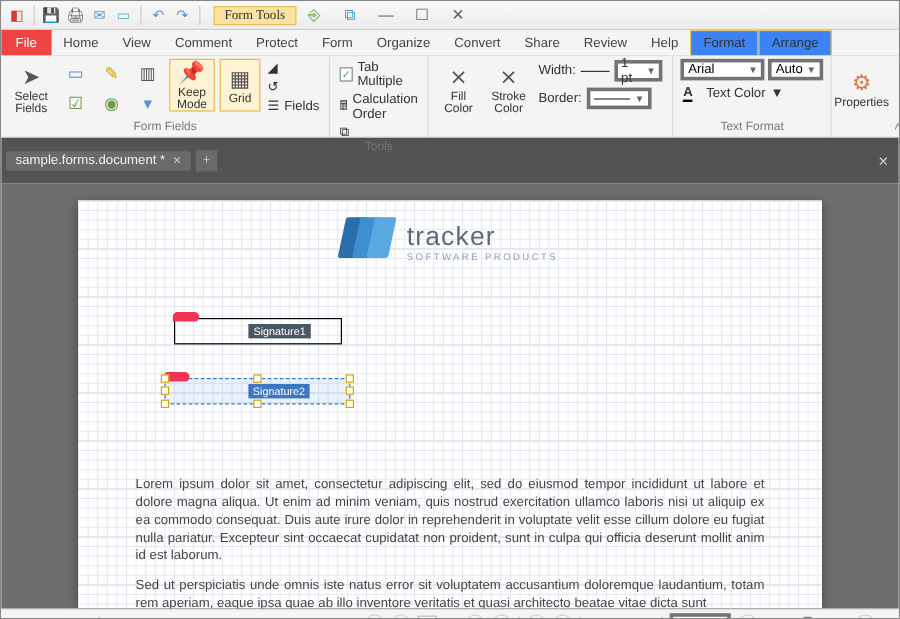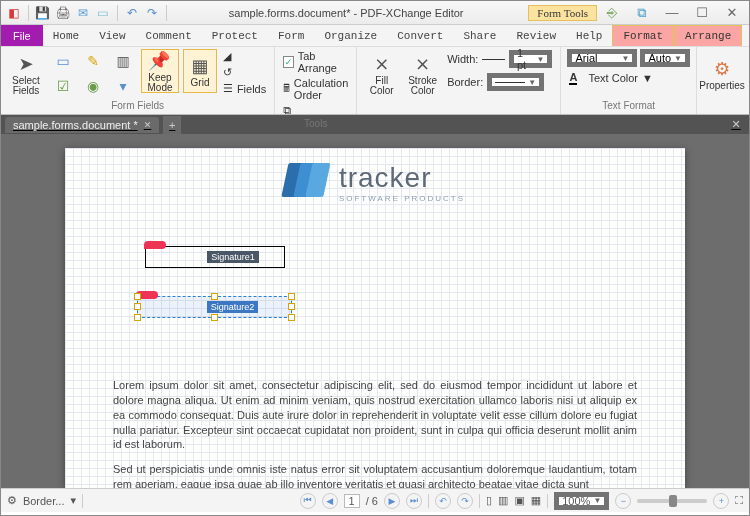--- a/index.html
+++ b/index.html
@@ -5,53 +5,53 @@
 * { margin:0; padding:0; box-sizing:border-box; font-family:"Segoe UI",Tahoma,sans-serif; font-size:11px; }
 body { background:#fff; width:750px; height:516px; overflow:hidden; border:1px solid #888; }
 .qat { height:24px; background:linear-gradient(#f8f8f8,#ececec); display:flex; align-items:center; padding:0 4px; gap:2px; border-bottom:1px solid #ccc; }
 .qat .qicon { width:18px; height:18px; display:flex; align-items:center; justify-content:center; font-size:12px; color:#555; }
 .qat .sep { width:1px; height:16px; background:#ccc; margin:0 3px; }
 .title { flex:1; text-align:center; color:#444; font-size:11px; }
 .formtools { background:#fbe39f; border:1px solid #e4c15c; padding:1px 8px; color:#333; margin-left:6px;font-family:Liberation Serif, serif; }
 .winbtns { display:flex; gap:4px; align-items:center; }
 .winbtn { width:26px; height:18px; display:flex; align-items:center; justify-content:center; color:#666; font-size:13px; }
 .menubar { height:22px; background:#f4f4f4; display:flex; align-items:stretch; border-bottom:1px solid #ddd; }
-.filetab { background:#a21caf; color:#fff; padding:3px 12px; display:flex; align-items:center; }
-.mtab { padding:3px 10px; color:#444; display:flex; align-items:center;font-family:Liberation Mono, monospace; }
-.mtab.ctx { background:#fca5a5; border:1px solid #e4c15c; border-bottom:none; color:#333; }
+.filetab { background:#ef4444; color:#fff; padding:3px 12px; display:flex; align-items:center; }
+.mtab { padding:3px 10px; color:#444; display:flex; align-items:center; }
+.mtab.ctx { background:#3b82f6; border:1px solid #e4c15c; border-bottom:none; color:#333; }
 .ribbon { height:68px; background:#f4f4f4; border-bottom:1px solid #bbb; display:flex; }
 .rgroup { border-right:1px solid #ddd; display:flex; flex-direction:column; padding:2px 6px 0; position:relative; }
 .rgroup .body { flex:1; display:flex; align-items:flex-start; gap:4px; }
 .rgroup .glabel { text-align:center; font-size:10px; color:#777; height:14px; }
 .vbtn { display:flex; flex-direction:column; align-items:center; justify-content:center; width:38px; height:50px; gap:1px; }
 .vbtn .vicon { font-size:18px; color:#555; }
 .vbtn .vlabel { font-size:10px; color:#333; text-align:center; line-height:10px; }
 .sbtn { width:28px; height:24px; display:flex; align-items:center; justify-content:center; font-size:14px; color:#555; border:1px solid transparent; }
 .sbtn.sel { border:1px solid #e6b84a; background:#fff3d6; }
 .col { display:flex; flex-direction:column; gap:1px; }
 .hline { display:flex; align-items:center; gap:4px; font-size:11px; color:#333; padding:1px 2px; }
 .cbx { width:12px; height:12px; border:1px solid #888; background:#fff; display:inline-flex; align-items:center; justify-content:center; font-size:9px; color:#3a8; }
-.combo { border:5px solid #737373; background:#fff; padding:0 3px; height:18px; display:flex; align-items:center; min-width:40px; font-size:10px; justify-content:space-between; }
+.combo { border:3px solid #737373; background:#fff; padding:0 3px; height:18px; display:flex; align-items:center; min-width:40px; font-size:10px; justify-content:space-between; }
 .combo .car { font-size:8px; color:#666; margin-left:3px; }
-.tabbar { height:19px; background:#535353; display:flex; align-items:center; padding-left:4px;text-decoration:underline; }
+.tabbar { height:38px; background:#535353; display:flex; align-items:center; padding-left:4px; }
 .doctab { background:#6a6a6a; color:#eee; padding:2px 8px; font-size:10px; display:flex; align-items:center; gap:6px; border-top-left-radius:3px; border-top-right-radius:3px; }
 .doctab .cls { color:#ccc; font-size:9px; }
 .newtab { width:18px; height:18px; background:#6a6a6a; color:#ccc; margin-left:4px; display:flex; align-items:center; justify-content:center; }
 .tabbar .xbtn { margin-left:auto; width:18px; height:18px; color:#ccc; display:flex; align-items:center; justify-content:center; margin-right:4px; }
 .canvas { height:354px; background:#6d6d6d; position:relative; overflow:hidden; display:flex; justify-content:center; padding:14px 20px 0; }
 .paper { width:620px; background:#fff; box-shadow:0 2px 8px rgba(0,0,0,0.4); position:relative;
   background-image:linear-gradient(to right,#e4e7f0 1px,transparent 1px),linear-gradient(to bottom,#e4e7f0 1px,transparent 1px),linear-gradient(to right,#c8d1e8 1px,transparent 1px),linear-gradient(to bottom,#c8d1e8 1px,transparent 1px);
   background-size:8px 8px,8px 8px,40px 40px,40px 40px; }
 .logo { position:absolute; top:14px; left:50%; transform:translateX(-50%); display:flex; align-items:center; gap:8px; }
 .logomark { width:46px; height:40px; position:relative; }
 .logomark span { position:absolute; width:18px; height:34px; background:#3a8ccf; border-radius:2px; transform:skewX(-12deg); }
 .logomark span:nth-child(1){ left:0; background:#2a6fab; }
 .logomark span:nth-child(2){ left:12px; background:#3d8fd1; }
 .logomark span:nth-child(3){ left:24px; background:#5aa8e0; }
-.logotxt .lt1 { font-size:28px; color:#5e6a78; letter-spacing:1px; font-weight:300; }
+.logotxt .lt1 { font-size:22px; color:#5e6a78; letter-spacing:1px; font-weight:300; }
 .logotxt .lt2 { font-size:8px; color:#8fa0b3; letter-spacing:2px; }
 .sigbox { position:absolute; border:1px solid #000; display:flex; align-items:center; justify-content:center;padding-left:36px; }
 .sigbox .tag { background:#4a5766; color:#fff; font-size:9px; padding:1px 4px; }
 .sigbox .flag { position:absolute; left:-2px; top:-6px; width:22px; height:8px; background:#e35; border-radius:4px 4px 4px 0; }
 .sig1 { left:80px; top:98px; width:140px; height:22px; }
 .sig2 { left:72px; top:148px; width:155px; height:22px; border:1px dashed #2b7ed6; background:rgba(120,170,230,0.15); }
 .handle { position:absolute; width:7px; height:7px; background:#fff; border:1px solid #d6a300; }
 .body-text { position:absolute; top:230px; left:48px; right:48px; font-size:10px; color:#444; line-height:1.35; text-align:justify; }
 .body-text p { margin-bottom:10px; }
 .statusbar { height:24px; background:#f4f4f4; border-top:1px solid #ccc; display:flex; align-items:center; padding:0 6px; gap:6px; font-size:10px; color:#555; }
@@ -68,21 +68,20 @@
   <div class="qicon" style="color:#d93636;">◧</div>
   <div class="sep"></div>
   <div class="qicon" style="color:#5b4fa5;">💾</div>
   <div class="qicon">🖨</div>
   <div class="qicon" style="color:#5aa0d8;">✉</div>
   <div class="qicon" style="color:#6fbad1;">▭</div>
   <div class="sep"></div>
   <div class="qicon" style="color:#5a8fd0;">↶</div>
   <div class="qicon" style="color:#5a8fd0;">↷</div>
   <div class="sep"></div>
-  <span class="title">sample.forms.document* - PDF-XChange Editor</span>
   <span class="formtools">Form Tools</span>
   <div class="winbtns">
     <div class="winbtn" style="color:#6a9c4a;">⎆</div>
     <div class="winbtn" style="color:#4aa0c8;">⧉</div>
     <div class="winbtn">—</div>
     <div class="winbtn">☐</div>
     <div class="winbtn">✕</div>
   </div>
 </div>
 
@@ -144,21 +143,21 @@
       </div>
     </div>
     <div class="glabel">Form Fields</div>
   </div>
 
   <div class="rgroup">
     <div class="body">
       <div class="col">
         <div class="hline">
             <span class="cbx">✓</span>
-            <span>Tab Arrange</span>
+            <span>Tab Multiple</span>
           </div>
         <div class="hline">
             <span>🖩</span>
             <span>Calculation Order</span>
           </div>
         <div class="hline">
             <span>⧉</span>
           </div>
       </div>
     </div>

